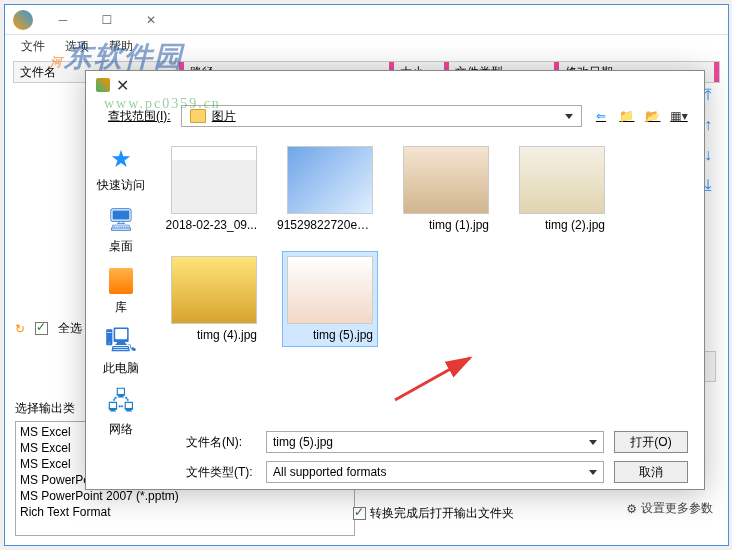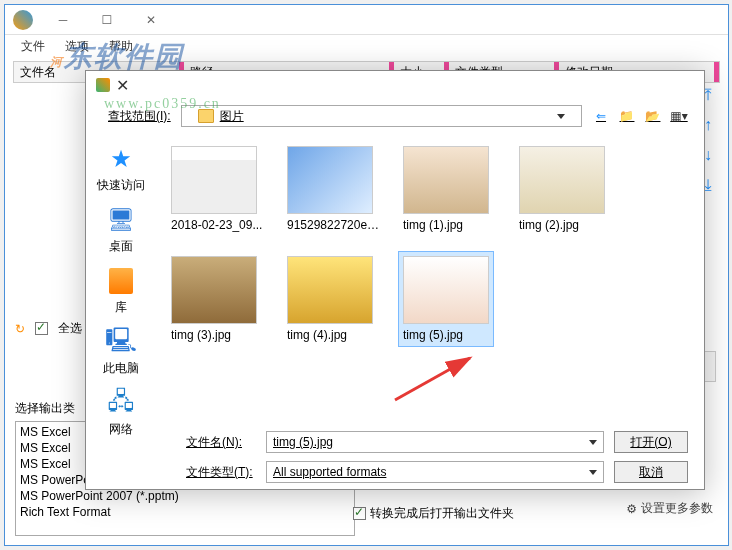--- a/index.html
+++ b/index.html
@@ -41,51 +41,51 @@
 .gear-btn { position:absolute; right:15px; top:495px; display:flex; align-items:center; gap:4px; color:#444; }
 
 
 .dialog { position:absolute; left:85px; top:70px; width:620px; height:420px; background:#fff; border:1px solid #888; box-shadow:0 4px 30px rgba(0,0,0,.25); }
 .dlg-title { height:28px; display:flex; align-items:center; padding:0 10px; }
 .dlg-title .ico { width:14px; height:14px; margin-right:6px; background:linear-gradient(45deg,#3cb371,#ff8c00); border-radius:2px; }
 .dlg-title .txt { flex:1; }
 .dlg-close { font-size:16px; color:#333; }
 
 .dlg-row1 { display:flex; align-items:center; padding:6px 16px 10px 22px; gap:10px;text-decoration:underline; }
-.combo { flex:1; height:22px; border:1px solid #aaa; display:flex; align-items:center; padding:0 16px; background:#fff; }
+.combo { flex:1; height:22px; border:1px solid #aaa; display:flex; align-items:center; padding:0 8px; background:#fff; }
 .combo .folder-ico { width:16px; height:14px; background:#fbd36b; border:1px solid #d6a02e; border-radius:1px; margin-right:6px; }
 .dropdown-arrow { border-left:4px solid transparent; border-right:4px solid transparent; border-top:5px solid #333; }
 .nav-icons { display:flex; gap:8px; color:#333; }
 .nav-icons span { width:18px; height:18px; display:flex; align-items:center; justify-content:center; }
 
 .dlg-body { display:flex; height:290px; }
 .places { width:70px; display:flex; flex-direction:column; align-items:center; gap:10px; padding:6px 0; }
 .place { display:flex; flex-direction:column; align-items:center; gap:2px; }
 .place-ico { width:32px; height:32px; display:flex; align-items:center; justify-content:center; font-size:24px; }
 .star { color:#1e90ff; }
 .desktop { color:#2c7ad6; font-size:22px; }
 .lib { width:24px; height:26px; background:linear-gradient(#ffb347,#ff7b00); border-radius:2px; }
 .pc{ color:#2c7ad6; }
 .net{ color:#1e7fcb; }
 
 .files { flex:1; padding:4px 10px; display:flex; flex-wrap:wrap; gap:14px 20px; align-content:flex-start; }
-.file-item { width:96px; display:flex; flex-direction:column; align-items:flex-start; gap:4px; padding:4px; border:1px solid transparent; }
+.file-item { width:96px; display:flex; flex-direction:column; align-items:flex-end; gap:4px; padding:4px; border:1px solid transparent; }
 .file-item.selected { background:#cfe8ff; border:1px solid #7abaff; }
 .thumb { width:86px; height:68px; border:1px solid #ccc; background:#ddd; display:flex; align-items:center; justify-content:center; overflow:hidden; }
 .thumb.screenshot { background:linear-gradient(#fff 20%,#eee 20%); }
 .thumb.anime { background:linear-gradient(135deg,#6fa6e8,#dfeeff); }
 .thumb.p1 { background:linear-gradient(#f5e4d1,#d1b68e); }
 .thumb.p2 { background:linear-gradient(#f5f0e4,#e0d4b0); }
 .thumb.p3 { background:linear-gradient(#c9ad7a,#8f6b3a); }
 .thumb.p4 { background:linear-gradient(#ffe47a,#d7a42e); }
 .thumb.p5 { background:linear-gradient(#fff,#f2d8c7); }
 .thumb.p6 { background:linear-gradient(#fff,#ccc); }
 .file-name { text-align:center; max-width:96px; overflow:hidden; white-space:nowrap; text-overflow:ellipsis; }
 
-.dlg-bottom { padding:4px 16px 10px 100px;text-decoration:underline; }
+.dlg-bottom { padding:4px 16px 10px 100px; }
 .form-row { display:flex; align-items:center; gap:10px; margin-bottom:8px; }
 .form-row label { width:70px; }
 .text-input { flex:1; height:22px; border:1px solid #aaa; padding:0 6px; display:flex; align-items:center; font-family:"Courier New",monospace; }
 .dlg-btn { width:74px; height:22px; border:1px solid #888; background:#efefef; display:flex; align-items:center; justify-content:center; }
 
 
 .wm1 { position:absolute; left:50px; top:38px; font-size:28px; font-weight:bold; color:rgba(20,80,160,.5); letter-spacing:2px; pointer-events:none;font-style:italic; }
 .wm-orange { color:rgba(243,120,20,.6); }
 .wm2 { position:absolute; left:104px; top:96px; font-size:14px; color:rgba(60,170,80,.55); font-family:Verdana; letter-spacing:2px; pointer-events:none; }
 
@@ -223,24 +223,20 @@
         </div>
       <div class="file-item">
           <div class="thumb p1"></div>
           <div class="file-name">timg (1).jpg</div>
         </div>
       <div class="file-item">
           <div class="thumb p2"></div>
           <div class="file-name">timg (2).jpg</div>
         </div>
       <div class="file-item">
-          <div class="thumb p3"></div>
-          <div class="file-name">timg (3).jpg</div>
-        </div>
-      <div class="file-item">
           <div class="thumb p4"></div>
           <div class="file-name">timg (4).jpg</div>
         </div>
       <div class="file-item selected">
           <div class="thumb p5"></div>
           <div class="file-name">timg (5).jpg</div>
         </div>
     </div>
   </div>
 

